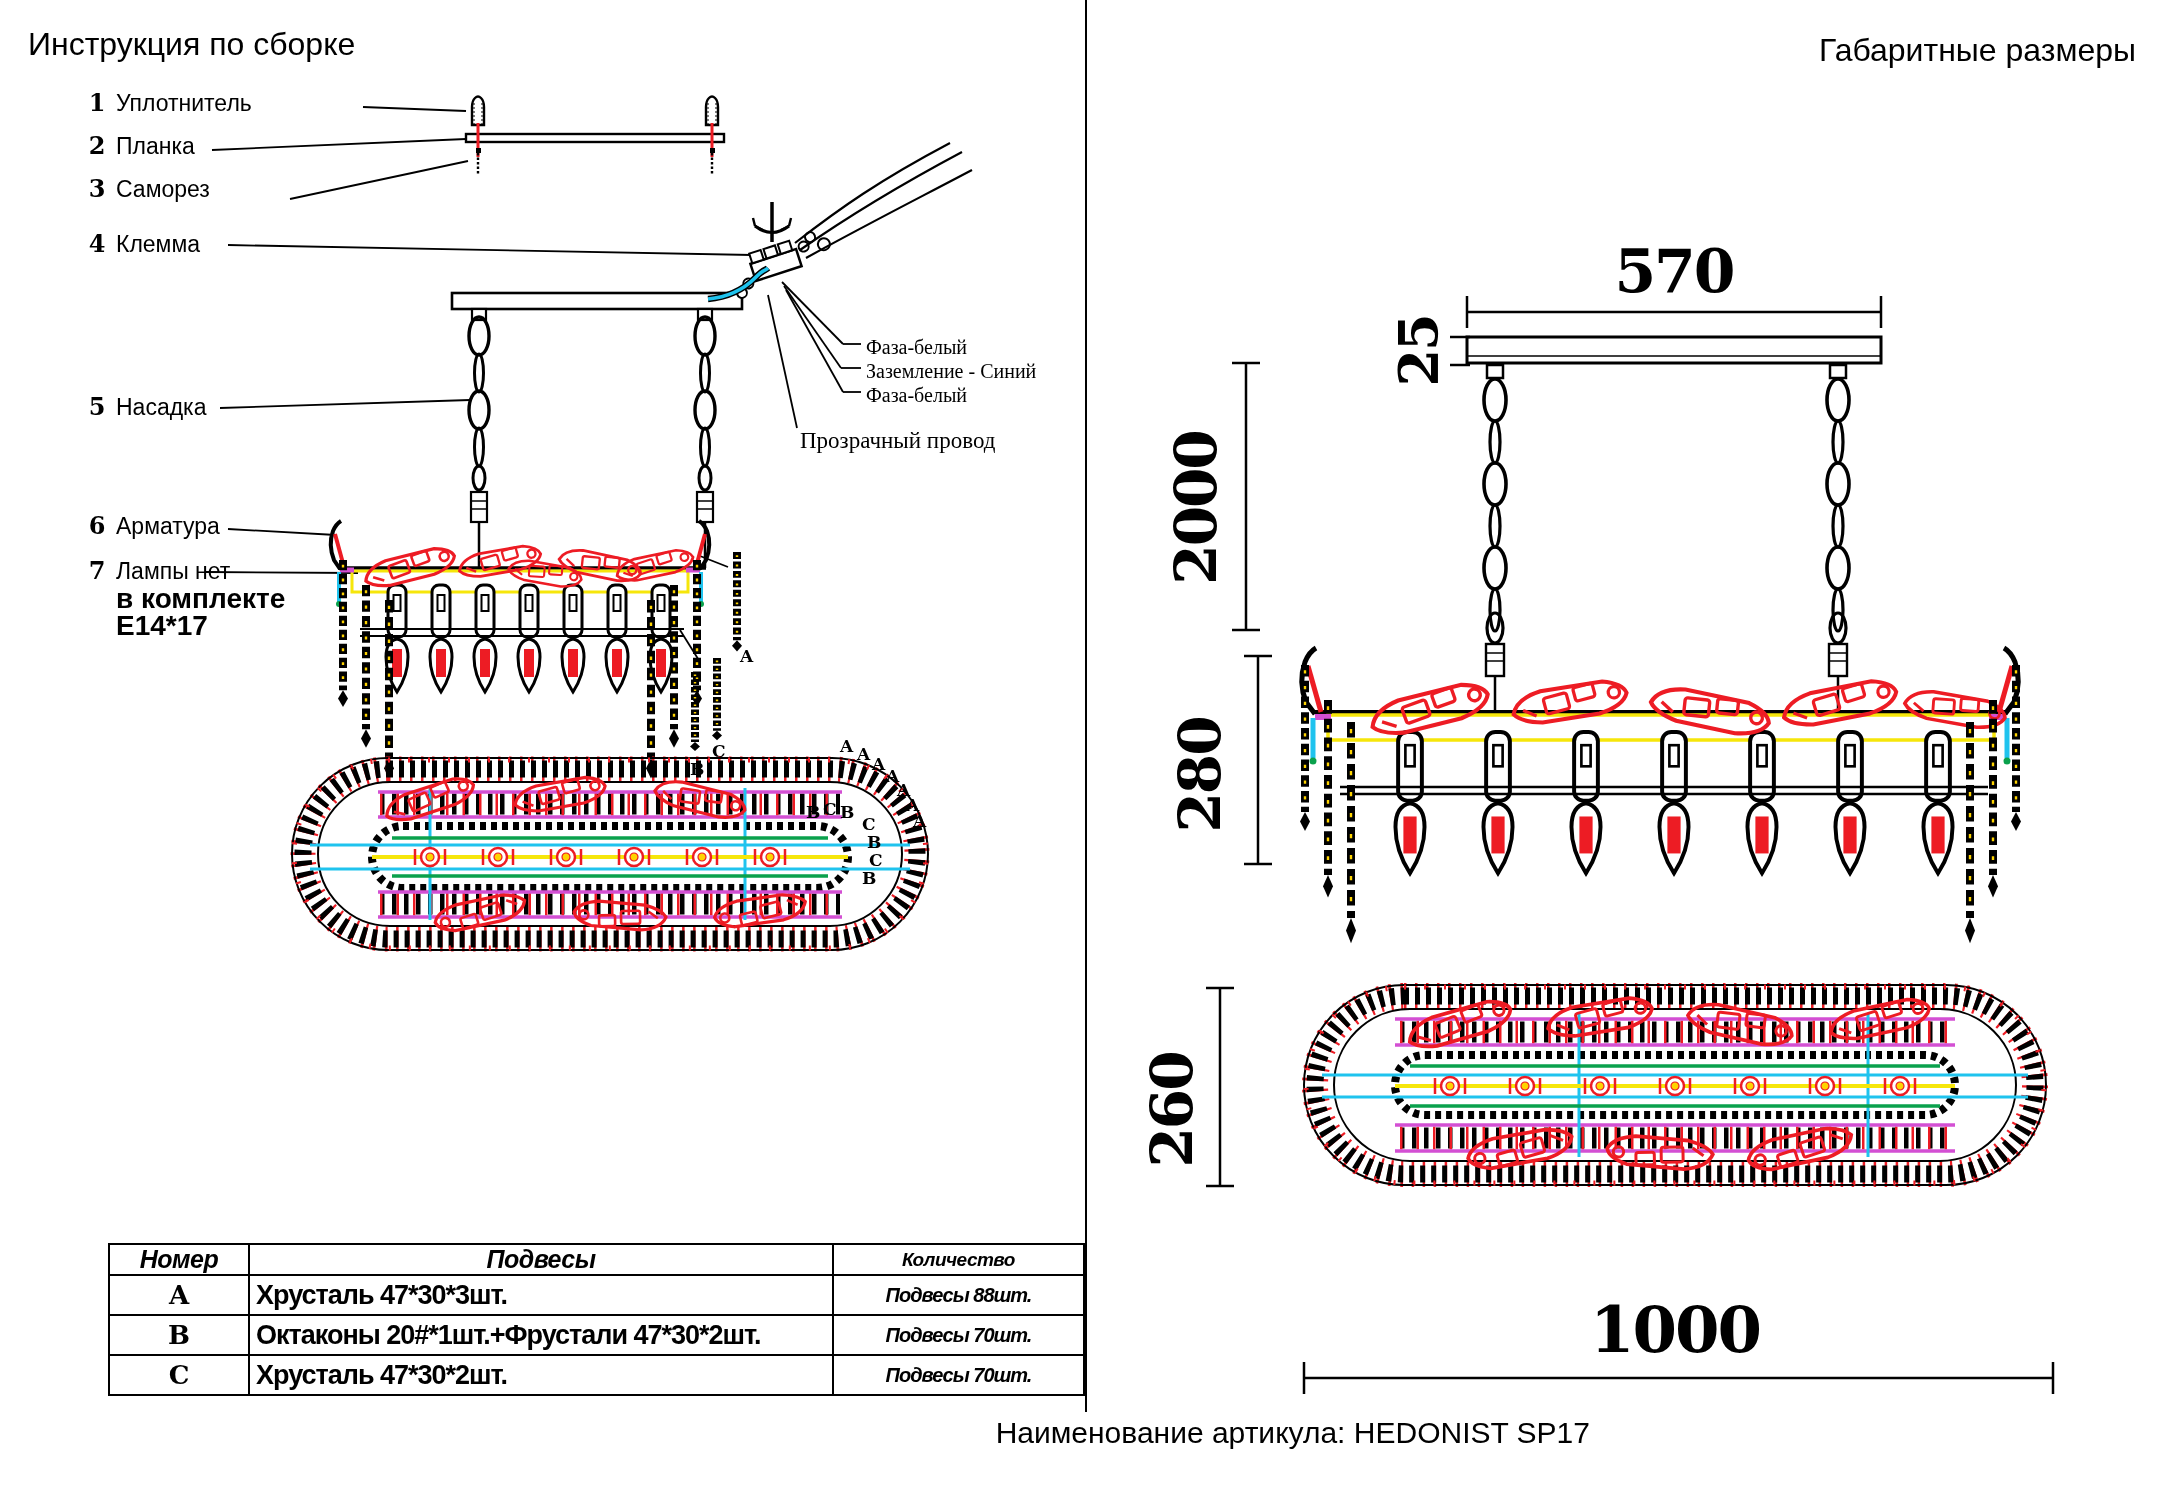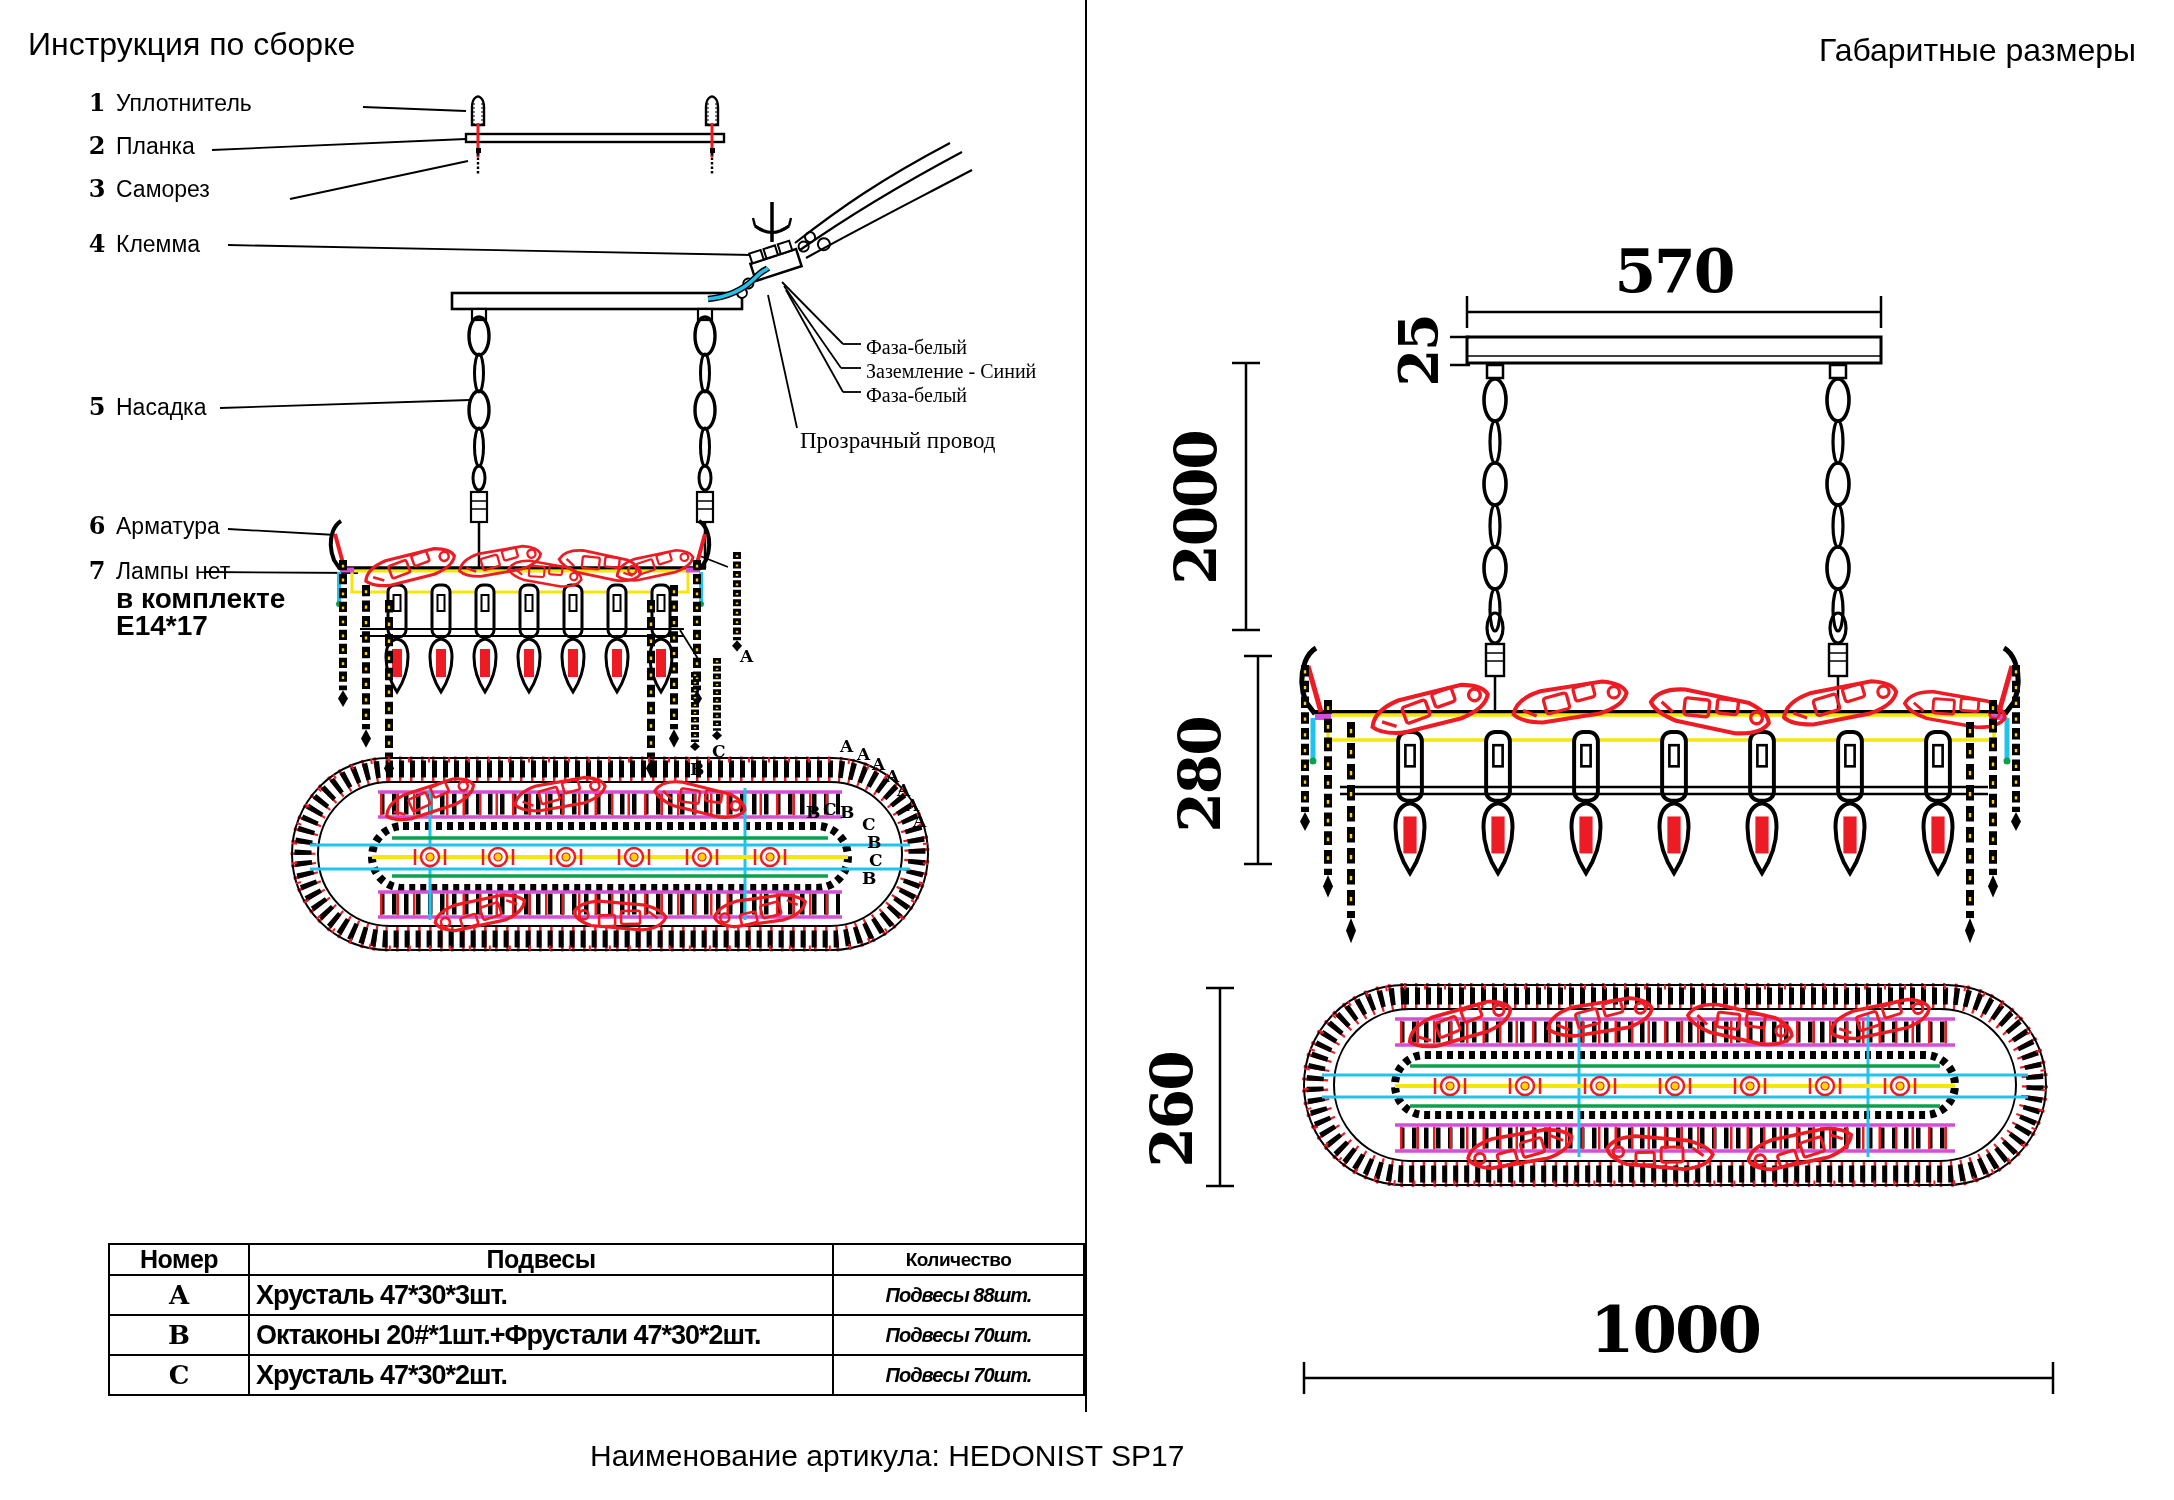--- a/index.html
+++ b/index.html
@@ -8,21 +8,21 @@
   .abs{position:absolute;}
   .title{font-size:32px;color:#000000;}
   .divider{position:absolute;left:1085px;top:0;width:2px;height:1412px;background:#000;}
   .part-row{position:absolute;left:84px;white-space:nowrap;}
   .part-num{display:inline-block;width:26px;text-align:center;
             font-family:"DejaVu Serif",serif;font-weight:bold;font-size:24px;}
   .part-label{font-size:23px;margin-left:6px;}
   .part-extra{position:absolute;left:116px;font-size:28px;white-space:nowrap;font-weight:bold;}
   .wire-label{position:absolute;font-size:20px;white-space:nowrap;font-family:Liberation Serif, serif;}
   .wire-label.big{font-size:23px;}
-  .footer{position:absolute;left:590px;top:1416px;width:1000px;text-align:left;font-size:30px;margin-top:23px;}
+  .footer{position:absolute;left:590px;top:1416px;width:1000px;text-align:right;font-size:30px;}
   .right-title{position:absolute;right:38px;top:32px;font-size:32px;}
   table.parts{position:absolute;left:108px;top:1243px;border-collapse:collapse;table-layout:fixed;}
   table.parts td{border:2px solid #000;padding:0 6px;overflow:hidden;}
   .c-num{width:126px;text-align:center;font-family:"DejaVu Serif",serif;font-weight:bold;font-size:26px;}
   .c-pend{width:570px;font-weight:bold;font-size:27px;letter-spacing:-1px;}
   .c-qty{width:237px;text-align:center;font-weight:bold;font-size:20px;letter-spacing:-1px;font-style:italic;}
   .hdr{font-weight:bold;font-size:25px;letter-spacing:-0.5px;text-align:center;}
   .hdr-small{font-weight:bold;font-size:19px;text-align:center;letter-spacing:-0.5px;}
   svg{position:absolute;}
   .k{stroke:#000;fill:none;}
@@ -421,21 +421,21 @@
       <line x1="204" y1="1258" x2="953" y2="1258"></line>
       <line x1="204" y1="1242" x2="204" y2="1274"></line>
       <line x1="953" y1="1242" x2="953" y2="1274"></line>
     </g>
   </svg>
 
   <div class="right-title">Габаритные размеры</div>
 
   <table class="parts">
     <tbody>
-        <tr style="height:27px;">
+        <tr style="height:27px;font-style:italic;">
       <td class="hdr" style="width:126px;">Номер</td>
       <td class="hdr" style="width:570px;">Подвесы</td>
       <td class="hdr-small" style="width:237px;">Количество</td>
     </tr>
     <tr style="height:40px;">
       <td class="c-num">A</td>
       <td class="c-pend">Хрусталь 47*30*3шт.</td>
       <td class="c-qty">Подвесы 88шт.</td>
     </tr>
     <tr style="height:40px;">

